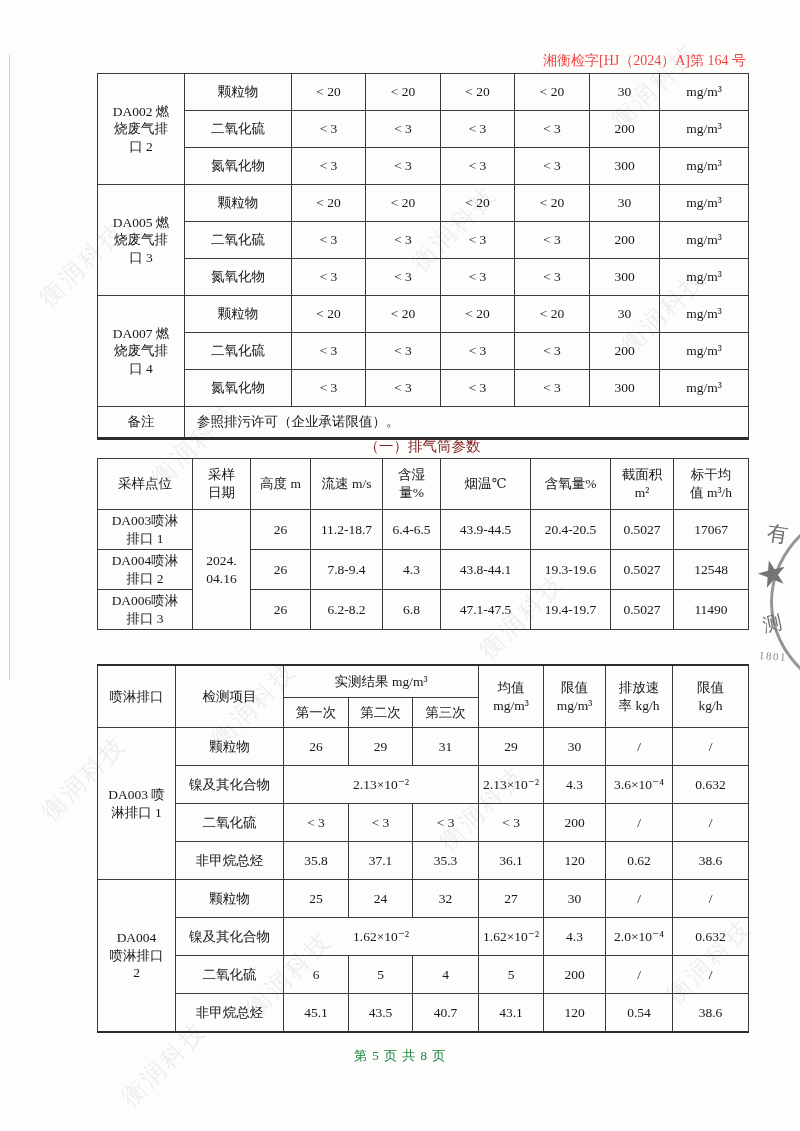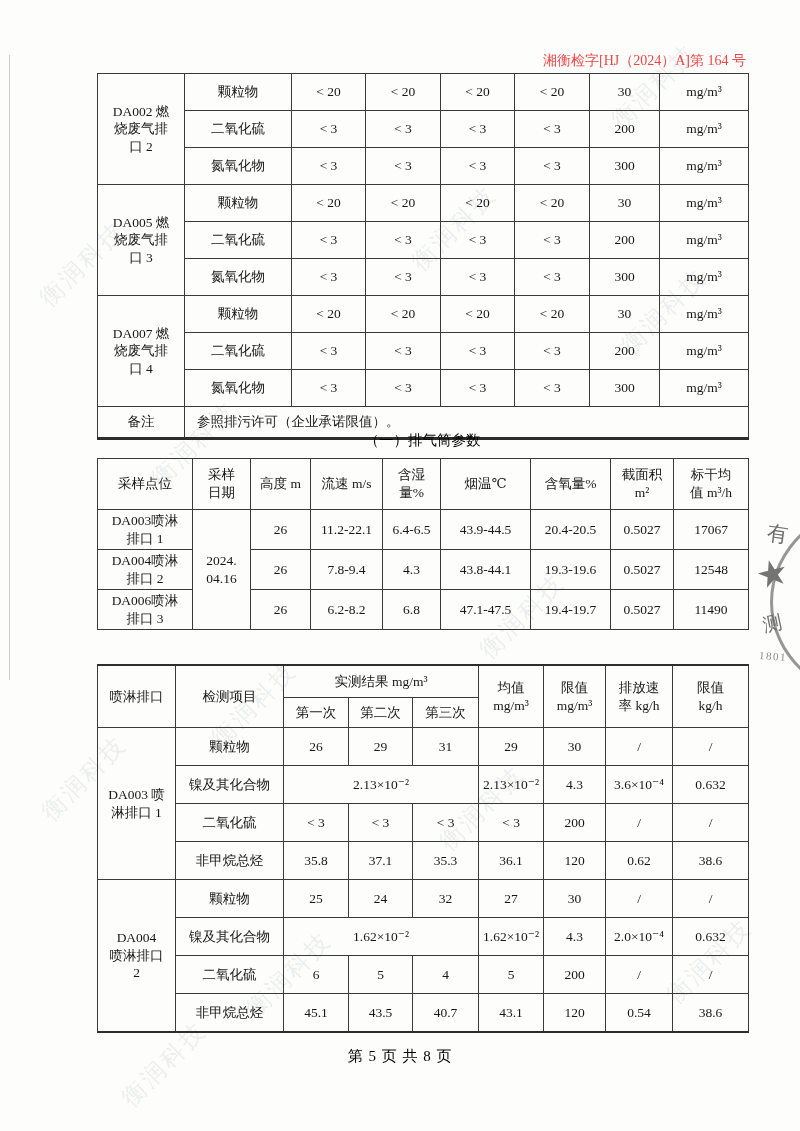--- a/index.html
+++ b/index.html
@@ -31,25 +31,25 @@
 
   .t2 { top:458px; width:651px; border:1.5px solid #303030;padding-left:39px; }
   .t2 th { height:48px; }
   .t2 td { height:37px; }
 
   .t3 { top:664px; width:651px; border-top:2.5px solid #2d2d2d; border-bottom:2.5px solid #2d2d2d; }
   .t3 thead tr.h1 th { height:29px; }
   .t3 thead tr.h2 th { height:27px; }
   .t3 tbody td { height:35px; }
 
-  .sec-title { position:absolute; left:97px; width:651px; text-align:center; font-size:14.5px; color:#000000; }
+  .sec-title { position:absolute; left:97px; width:651px; text-align:center; font-size:14.5px; color:#7f1d1d;margin-top:6px; }
   #sec1-title { top:431px; }
   #sec2-title { top:635px; }
 
-  .footer { position:absolute; top:1047px; left:0; width:800px; text-align:center; font-size:15px; color:#000000; letter-spacing:1px; }
+  .footer { position:absolute; top:1047px; left:0; width:800px; text-align:center; font-size:13px; color:#15803d; letter-spacing:1px; }
 
   .wm {
     position:absolute; font-size:24px; letter-spacing:3px; color:#7d8b94;
     opacity:0.13; transform:rotate(-45deg); pointer-events:none; user-select:none;
   }
 
   .stamp { position:absolute; top:497px; right:0; width:44px; height:202px; overflow:hidden; }
   .stamp-circle { position:absolute; left:14px; top:6px; width:212px; height:192px;
     border:3px solid #7c7c7c; border-radius:50%; opacity:.8; }
   .stamp-char { position:absolute; color:#6d6d6d; }
@@ -220,21 +220,21 @@
 值 m³/h</th>
       </tr>
     </thead>
     <tbody>
       <tr>
         <td class="pre">DA003喷淋
 排口 1</td>
         <td class="pre" rowspan="3">2024.
 04.16</td>
         <td>26</td>
-        <td>11.2-22.1</td>
+        <td>11.2-18.7</td>
         <td>6.4-6.5</td>
         <td>43.9-44.5</td>
         <td>20.4-20.5</td>
         <td>0.5027</td>
         <td>17067</td>
       </tr>
       <tr>
         <td class="pre">DA004喷淋
 排口 2</td>
         <td>26</td>

